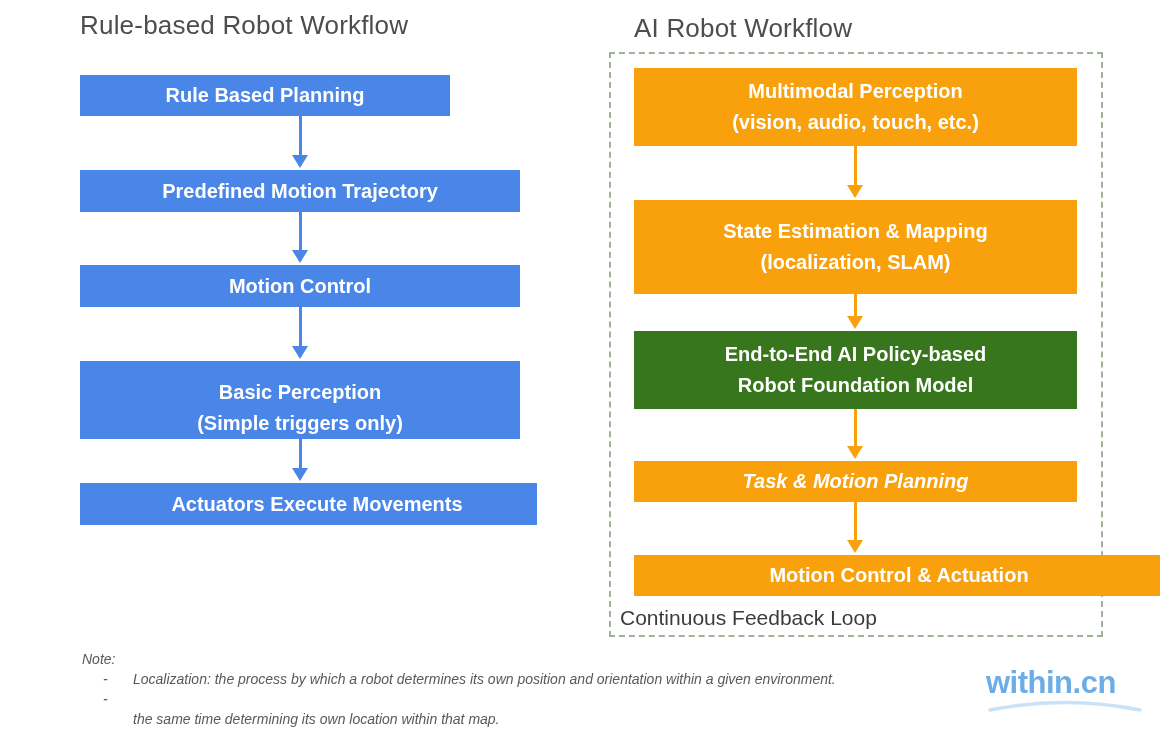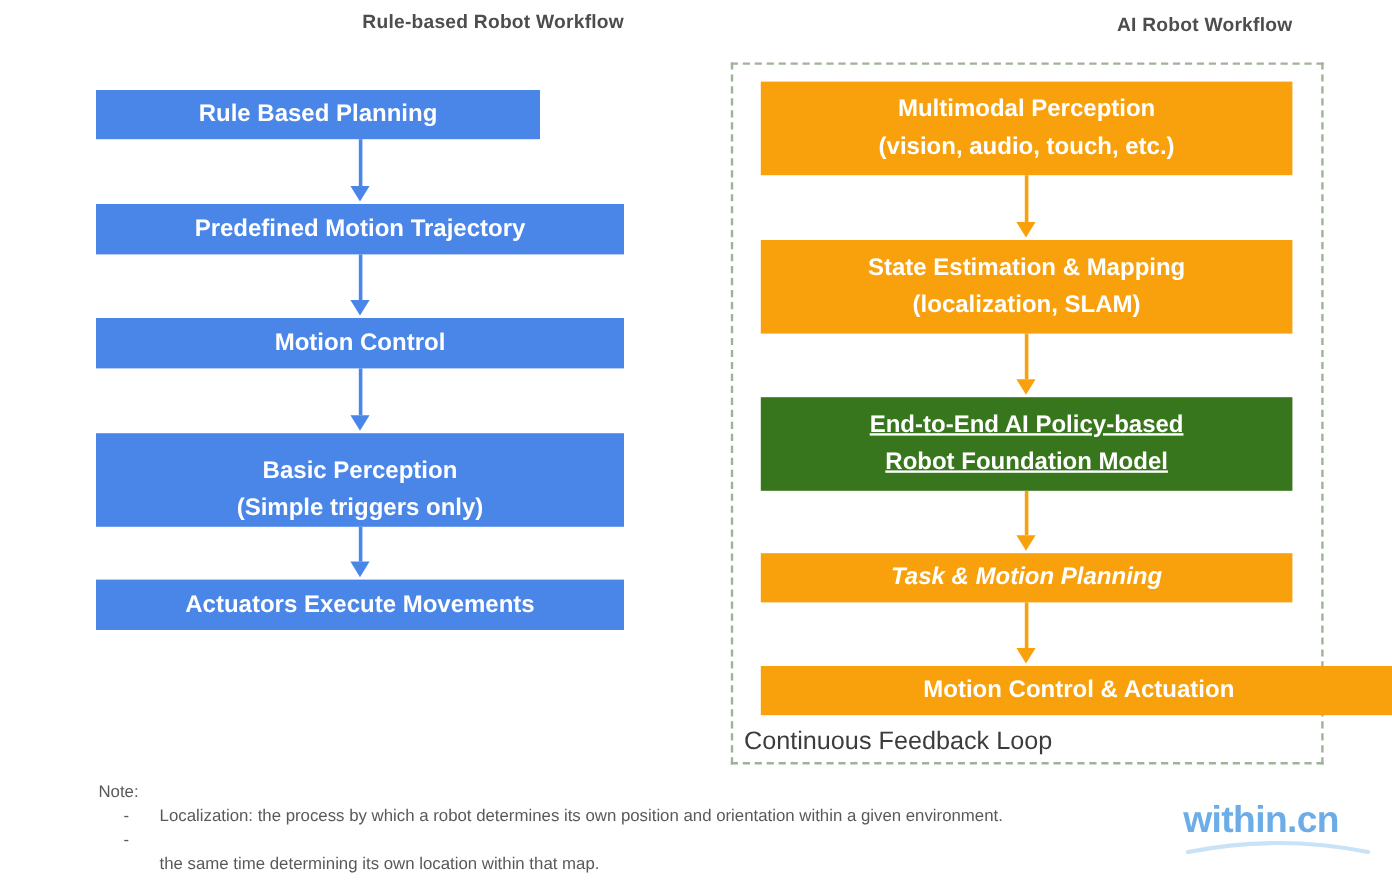--- a/index.html
+++ b/index.html
@@ -5,36 +5,36 @@
   html,body{margin:0;padding:0;background:#ffffff;}
   .canvas{
     position:relative;
     width:1160px;height:740px;
     background:#ffffff;
     font-family:"Liberation Sans", sans-serif;
     overflow:hidden;
   }
   .col-title{
     position:absolute;
-    font-size:16px;font-weight:bold;
+    font-size:26px;font-weight:normal;
     color:var(--title);
-    text-align:right;
+    text-align:left;
     letter-spacing:0.2px;
   }
   .wf-box{
     position:absolute;
     display:flex;flex-direction:column;
     align-items:center;justify-content:center;
     color:#ffffff;font-weight:bold;
     font-size:20px;line-height:31px;
     text-align:center;
   }
   .blue-box{background:var(--blue);}
   .orange-box{background:var(--orange);}
-  .green-box{background:var(--green);text-decoration:underline;}
+  .green-box{background:var(--green);}
   .arrow{
     position:absolute;width:16px;
     display:flex;flex-direction:column;align-items:center;
   }
   .arrow .shaft{width:3px;flex:1;}
   .arrow .head{
     width:0;height:0;
     border-left:8px solid transparent;
     border-right:8px solid transparent;
     border-top:13px solid;
@@ -52,21 +52,21 @@
   .loop-label{
     position:absolute;
     left:620px;top:606px;
     font-size:21px;color:var(--loop);
   }
   .note{
     position:absolute;
     left:82px;top:649px;width:920px;
     font-size:14px;line-height:20px;color:var(--note);
   }
-  .note-row{display:flex;}
+  .note-row{display:flex;font-style:italic;}
   .note-row .bullet{
     width:30px;padding-left:21px;flex:0 0 auto;
     box-sizing:content-box;
   }
   .note-row .txt{white-space:nowrap;}
   .watermark{
     position:absolute;
     left:986px;top:666px;width:170px;height:52px;
     text-align:left;
   }
@@ -115,39 +115,39 @@
   <div class="wf-box blue-box" style="left:80px;top:361px;width:440px;height:78px;justify-content:flex-end;">
     <span>Basic Perception</span>
     <span>(Simple triggers only)</span>
   </div>
 
   <div class="arrow blue" style="left:292px;top:439px;height:42px;">
     <div class="shaft"></div>
     <div class="head"></div>
   </div>
 
-  <div class="wf-box blue-box" style="left:80px;top:483px;width:440px;height:42px;">
+  <div class="wf-box blue-box" style="left:80px;top:483px;width:440px;height:42px;padding-left:17px;">
     <span>Actuators Execute Movements</span>
   </div>
 
   <div class="col-title" style="left:634px;top:13px;width:443px;">AI Robot Workflow</div>
 
   <div class="dashed-frame"></div>
 
   <div class="wf-box orange-box" style="left:634px;top:68px;width:443px;height:78px;">
     <span>Multimodal Perception</span>
     <span>(vision, audio, touch, etc.)</span>
   </div>
 
   <div class="arrow orange" style="left:847px;top:146px;height:52px;">
     <div class="shaft"></div>
     <div class="head"></div>
   </div>
 
-  <div class="wf-box orange-box" style="left:634px;top:200px;width:443px;height:78px;">
+  <div class="wf-box orange-box" style="left:634px;top:200px;width:443px;height:94px;">
     <span>State Estimation &amp; Mapping</span>
     <span>(localization, SLAM)</span>
   </div>
 
   <div class="arrow orange" style="left:847px;top:278px;height:51px;">
     <div class="shaft"></div>
     <div class="head"></div>
   </div>
 
   <div class="wf-box green-box" style="left:634px;top:331px;width:443px;height:78px;">

